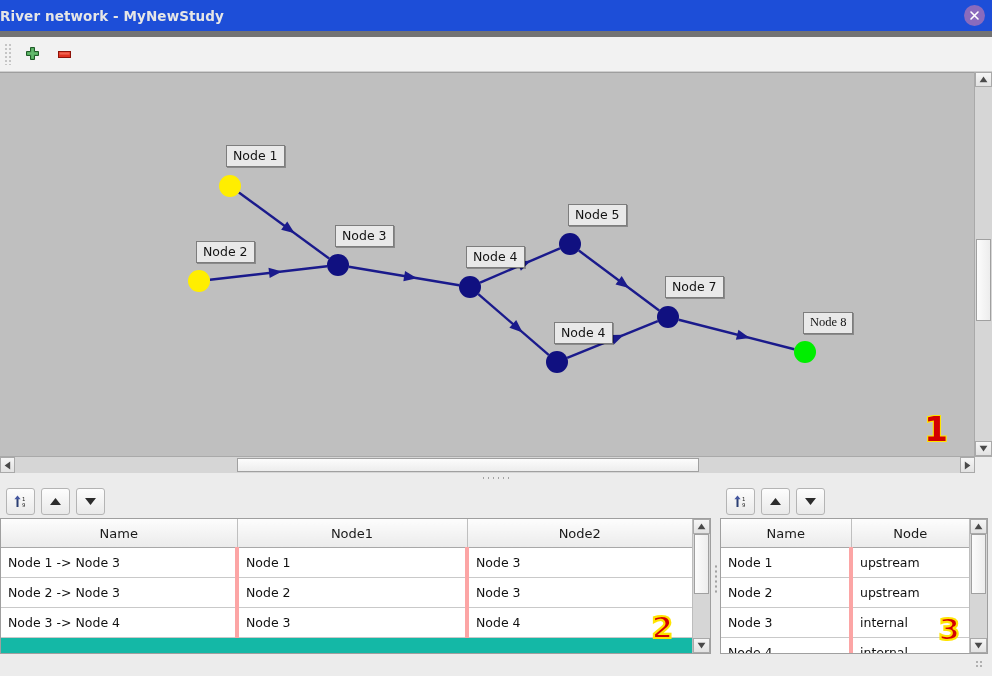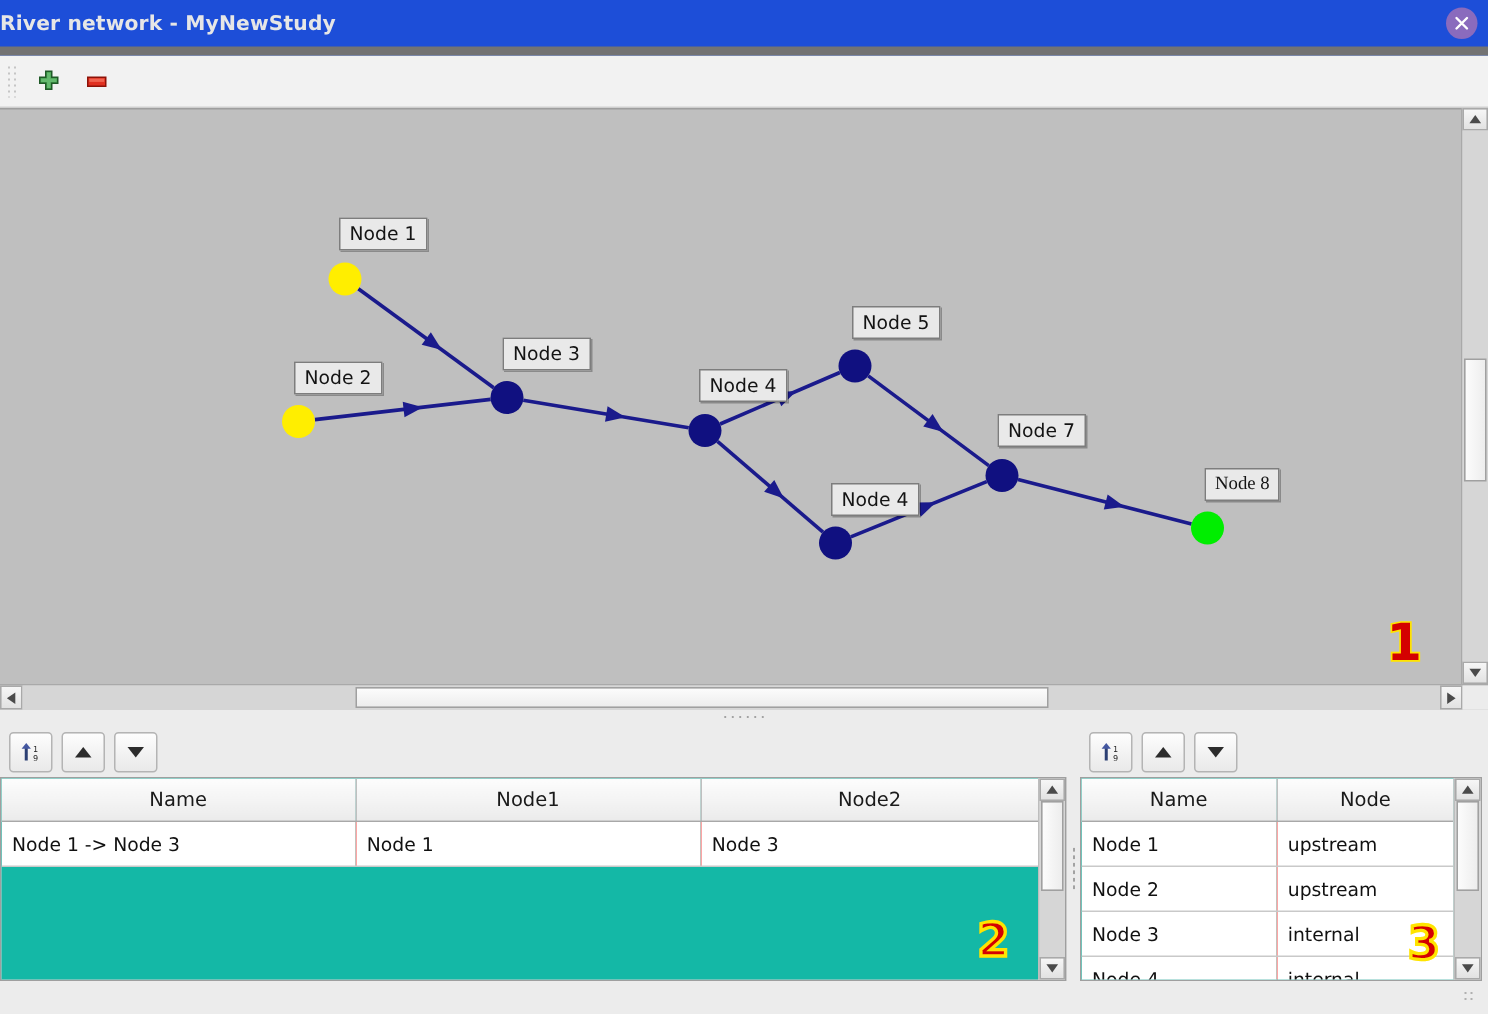--- a/index.html
+++ b/index.html
@@ -85,21 +85,21 @@
          justify-content:center;cursor:pointer;}
   .tablebox{flex:1 1 auto;display:flex;min-height:0;border:1px solid #9f9f9f;
             background:#ffffff;margin:0 0 0 0;}
   .tablearea{flex:1 1 auto;min-width:0;overflow:hidden;background:#14b8a6;
              display:flex;flex-direction:column;}
   table{border-collapse:collapse;width:100%;table-layout:fixed;font-size:12.5px;color:#111;}
   thead th{background:linear-gradient(#fdfdfd,#ebebeb);border-right:1px solid #bfbfbf;
            border-bottom:1px solid #a8a8a8;height:26px;font-weight:normal;font-size:13px;
            text-align:center;color:#1a1a1a;cursor:pointer;}
   thead th:last-child{border-right:none;}
-  tbody td{border-right:1px solid #fca5a5;border-bottom:1px solid #c9c9c9;height:29px;
+  tbody td{border-right:4px solid #fca5a5;border-bottom:1px solid #c9c9c9;height:29px;
            padding:0 7px;text-align:left;white-space:nowrap;overflow:hidden;
            text-overflow:ellipsis;background:#fff;}
   tbody td:last-child{border-right:none;}
   .panel-pad{height:22px;background:#ececec;flex:0 0 auto;}
   .tblmarker{position:absolute;font-size:31px;font-weight:bold;color:#d40000;
              -webkit-text-stroke:2.2px #ffe400;line-height:1;}
   .relwrap{position:relative;flex:1 1 auto;display:flex;min-height:0;}
   .resize-grip{position:absolute;right:2px;bottom:2px;width:9px;height:9px;
       background-image:radial-gradient(#b0b0b0 1px,transparent 1px);background-size:4px 4px;}
 </style>
@@ -251,20 +251,30 @@
                     <th>Node1</th>
                     <th>Node2</th>
                   </tr>
                 </thead>
               <tbody id="reach-body">
                   <tr>
                     <td>Node 1 -&gt; Node 3</td>
                     <td>Node 1</td>
                     <td>Node 3</td>
                   </tr>
+                  <tr>
+                    <td>Node 2 -&gt; Node 3</td>
+                    <td>Node 2</td>
+                    <td>Node 3</td>
+                  </tr>
+                  <tr>
+                    <td>Node 3 -&gt; Node 4</td>
+                    <td>Node 3</td>
+                    <td>Node 4</td>
+                  </tr>
                 </tbody>
             </table>
           </div>
           <div class="vsb" style="border-left:1px solid #bdbdbd;">
             <div class="sbbtn">
               <svg width="9" height="7" viewBox="0 0 9 7">
                 <path d="M4.5 0.6 L8.4 6.2 L0.6 6.2 Z" fill="#4a4a4a"></path>
               </svg>
             </div>
             <div class="vtrack">

